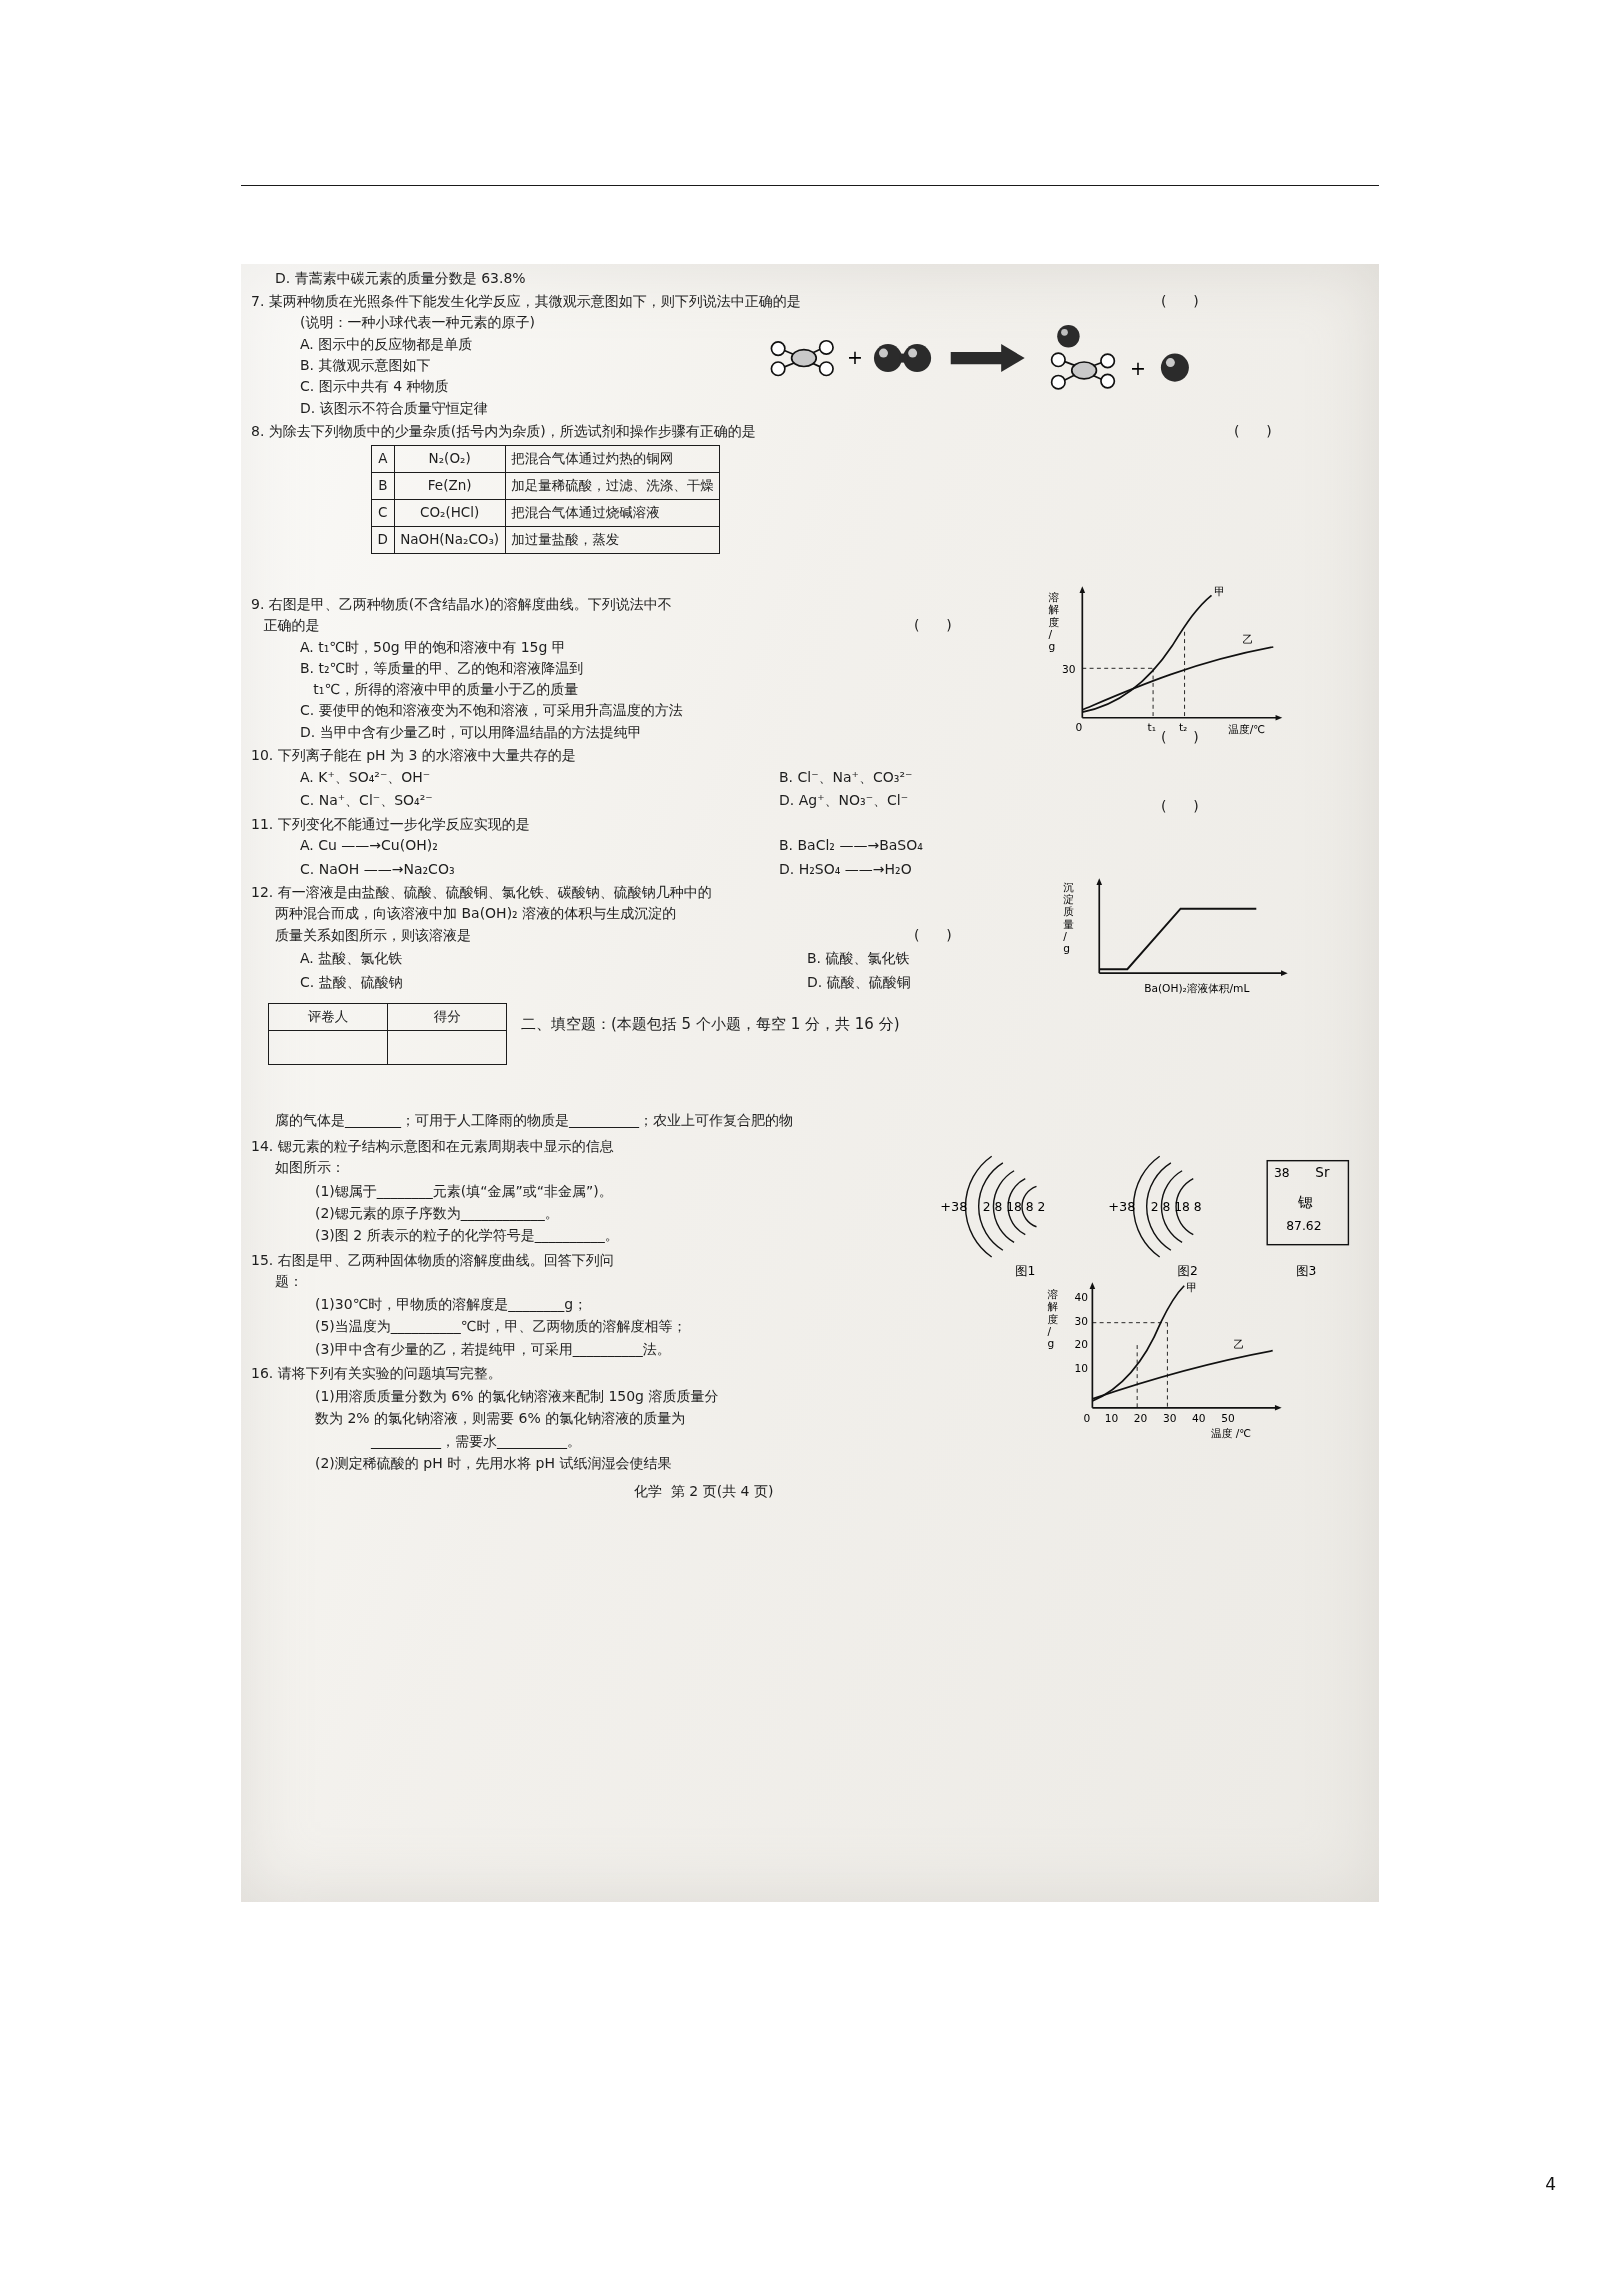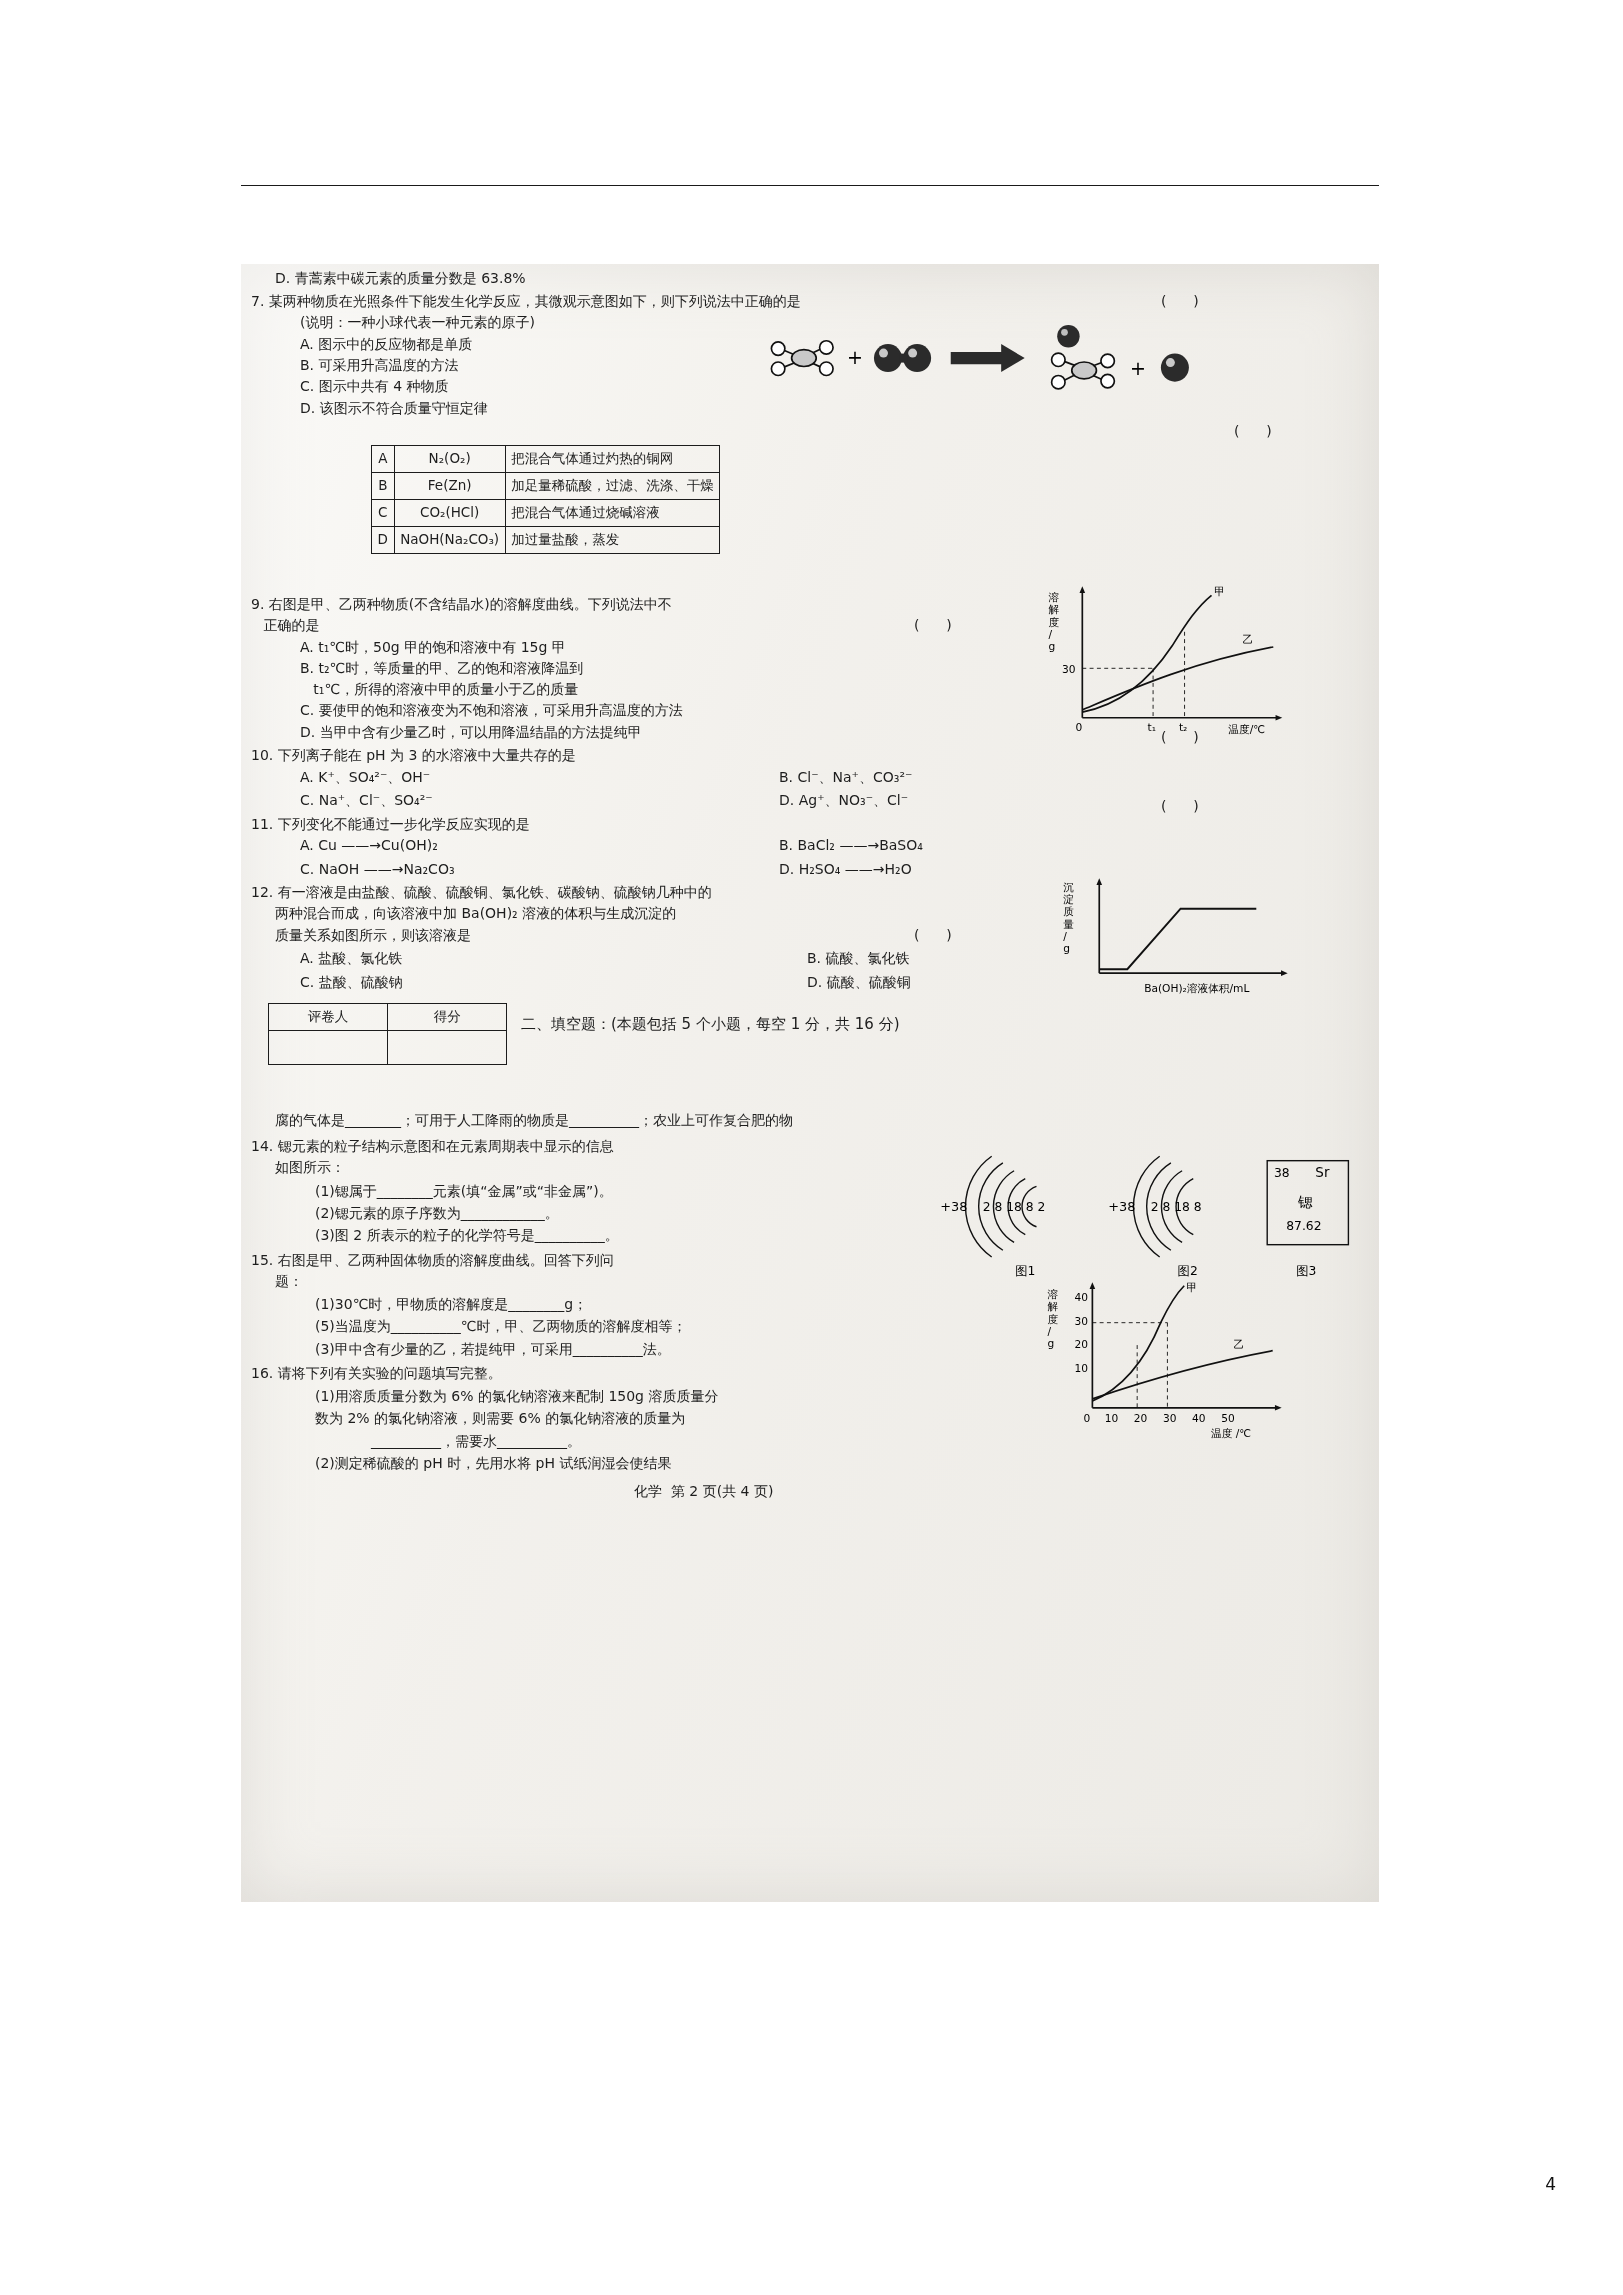--- a/index.html
+++ b/index.html
@@ -56,21 +56,21 @@
 <div class="scan"></div>
 
 <div class="sheet">
 
   <div class="q" style="left:34px;top:4.5px;">D. 青蒿素中碳元素的质量分数是 63.8%</div>
 
   <div class="q" style="left:10px;top:28px;width:1099px;">7. 某两种物质在光照条件下能发生化学反应，其微观示意图如下，则下列说法中正确的是</div>
   <div class="q" style="left:920px;top:28px;">(      )</div>
   <div class="q ind" style="left:34px;top:49px;">(说明：一种小球代表一种元素的原子)</div>
   <div class="q ind" style="left:34px;top:71px;">A. 图示中的反应物都是单质</div>
-  <div class="q ind" style="left:34px;top:92px;">B. 可采用升高温度的方法</div>
+  <div class="q ind" style="left:34px;top:92px;">B. 其微观示意图如下</div>
   <div class="q ind" style="left:34px;top:113px;">C. 图示中共有 4 种物质</div>
   <div class="q ind" style="left:34px;top:135px;">D. 该图示不符合质量守恒定律</div>
 
   <div class="fig" style="left:508px;top:63px;">
     <svg width="594" height="79" viewBox="0 0 1060 140" style="font-size:25px">
 
       <g fill="#ffffff" stroke="#111" stroke-width="3">
         <line x1="60" y1="40" x2="95" y2="55"></line>
         <line x1="60" y1="72" x2="95" y2="58"></line>
         <line x1="130" y1="38" x2="100" y2="52"></line>
@@ -110,20 +110,21 @@
       </g>
       <text x="680" y="86" font-size="34" font-family="DejaVu Sans">+</text>
 
       <g>
         <circle cx="760" cy="72" r="25" fill="#2b2b2b"></circle>
         <circle cx="752" cy="63" r="8" fill="#ffffff" opacity="0.75"></circle>
       </g>
     </svg>
   </div>
 
+  <div class="q" style="left:10px;top:158px;width:1110px;">8. 为除去下列物质中的少量杂质(括号内为杂质)，所选试剂和操作步骤有正确的是</div>
   <div class="q" style="left:993px;top:158px;">(      )</div>
 
   <div class="fig" style="left:130px;top:181px;">
     <table class="grid">
       <tbody>
       <tr>
         <td>A</td>
         <td>N₂(O₂)</td>
         <td style="text-align:left">把混合气体通过灼热的铜网</td>
       </tr>

